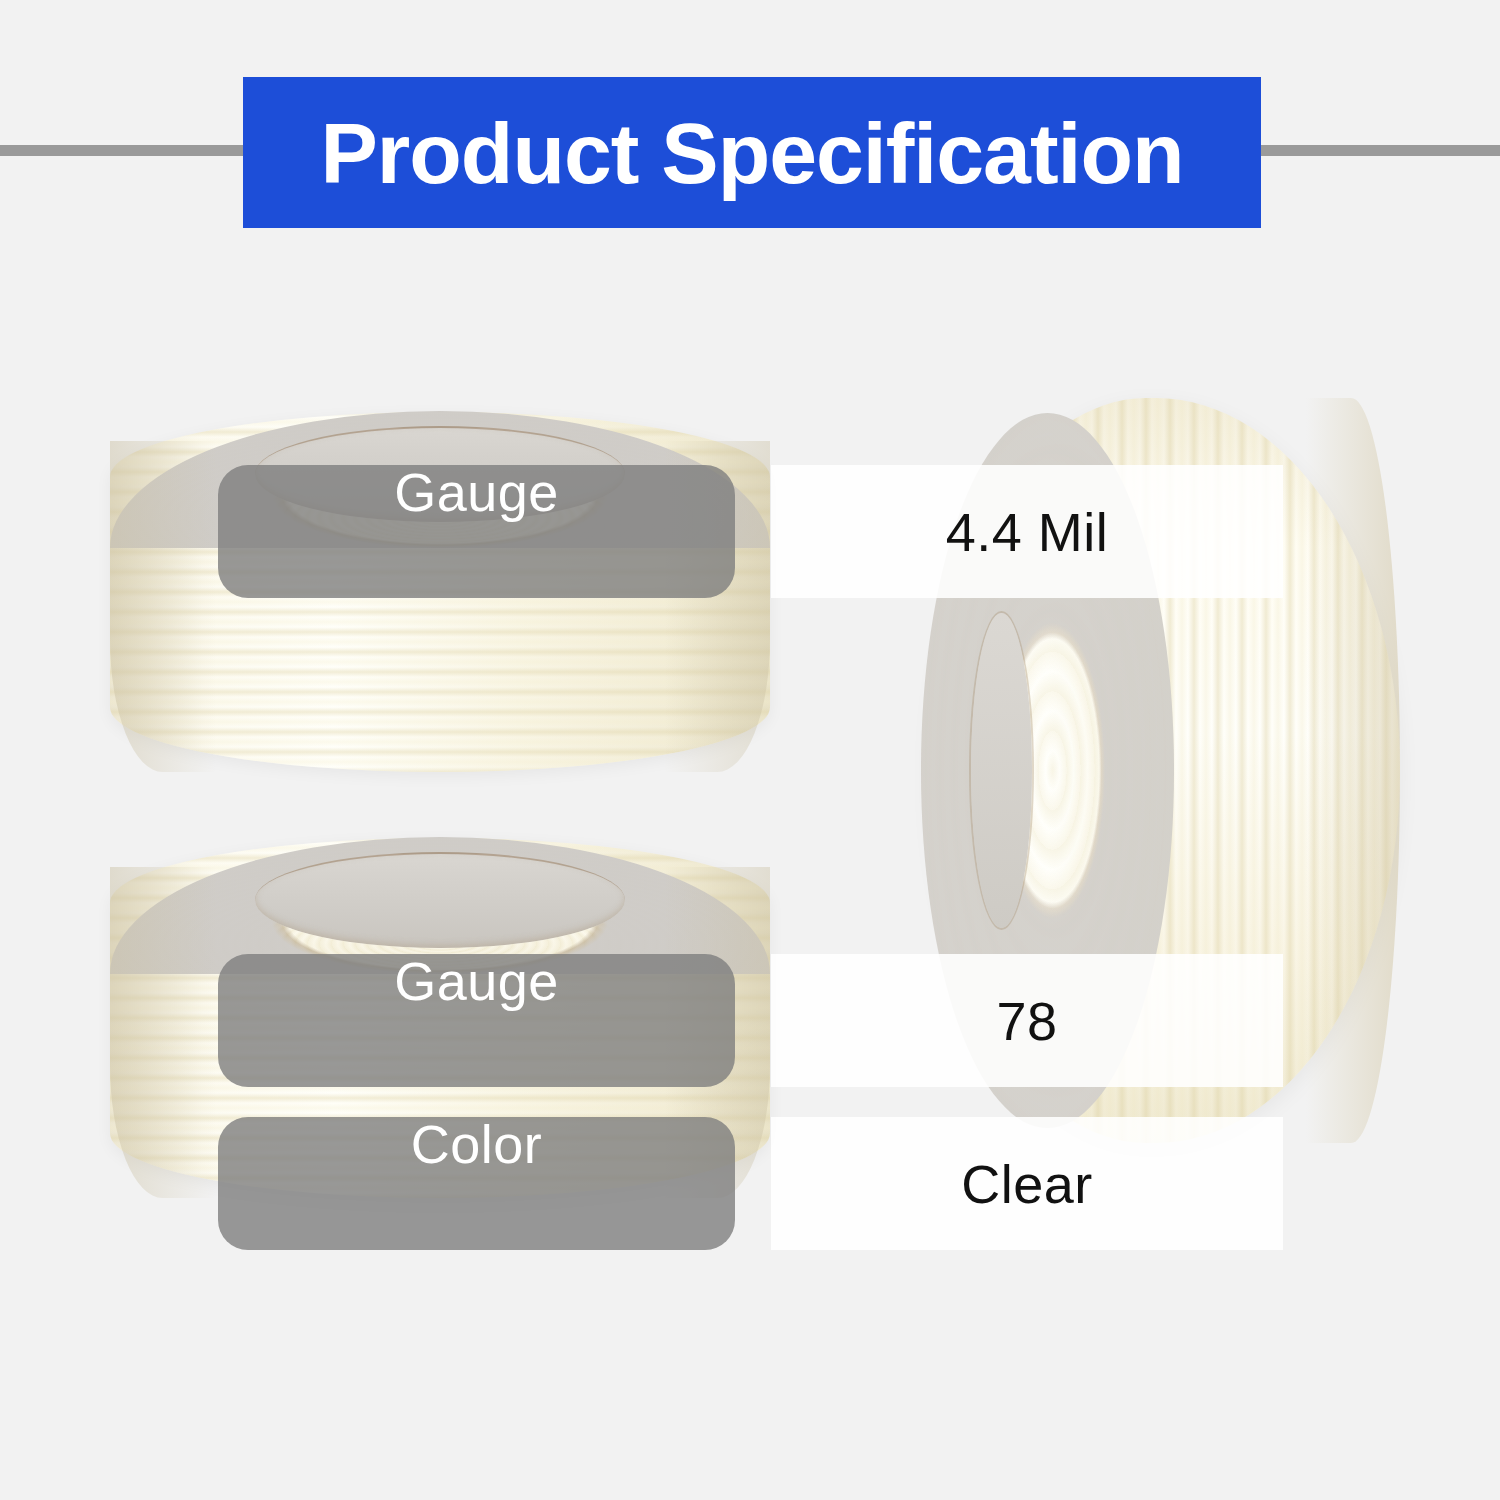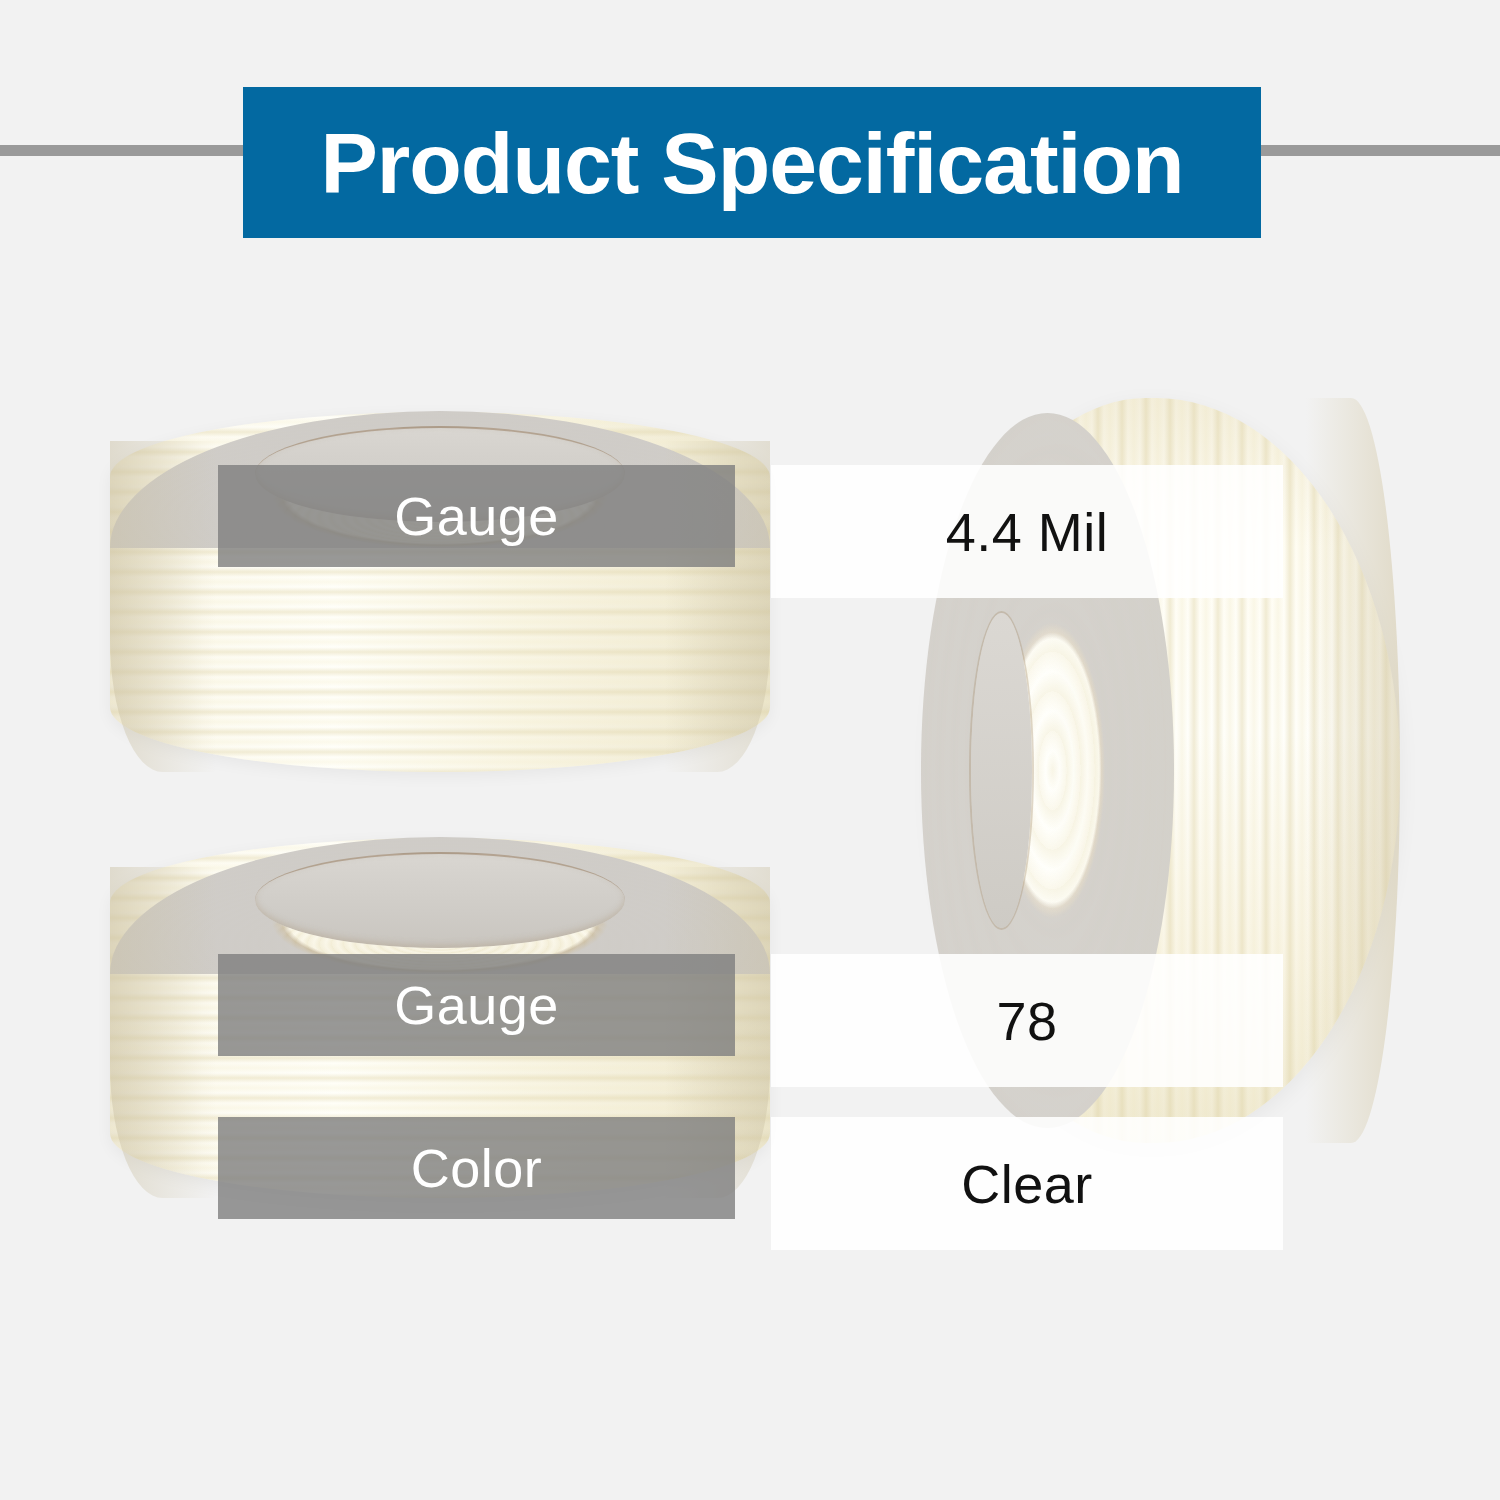--- a/index.html
+++ b/index.html
@@ -26,24 +26,24 @@
     height: 11px;
     background: #9a9a9a;
     top: 145px;
   }
   .rule-left  { left: 0px;    width: 244px; }
   .rule-right { left: 1258px; width: 242px; }
 
   .title-box {
     position: absolute;
     left: 243px;
-    top: 87px;
+    top: 77px;
     width: 1018px;
     height: 151px;
-    background: #0369a1;
+    background: #1d4ed8;
     display: flex;
     align-items: center;
     justify-content: center;
   }
   .title-text {
     color: #ffffff;
     font-size: 86px;
     font-weight: bold;
     letter-spacing: -1px;
     line-height: 1;
@@ -195,25 +195,25 @@
     position: absolute;
     left: 218px;
     width: 1065px;
     height: 133px;
   }
   .spec-label {
     position: absolute;
     left: 0;
     top: 0;
     width: 517px;
-    height: 102px;
+    height: 133px;
     background: rgba(126,126,126,0.80);
     display: flex;
-    align-items: center;
     justify-content: center;
+    border-radius: 30px;
   }
   .spec-label-text {
     color: #ffffff;
     font-size: 54px;
     font-weight: 400;
     line-height: 1;
     letter-spacing: 0.5px;
     white-space: nowrap;
   }
   .spec-value {

